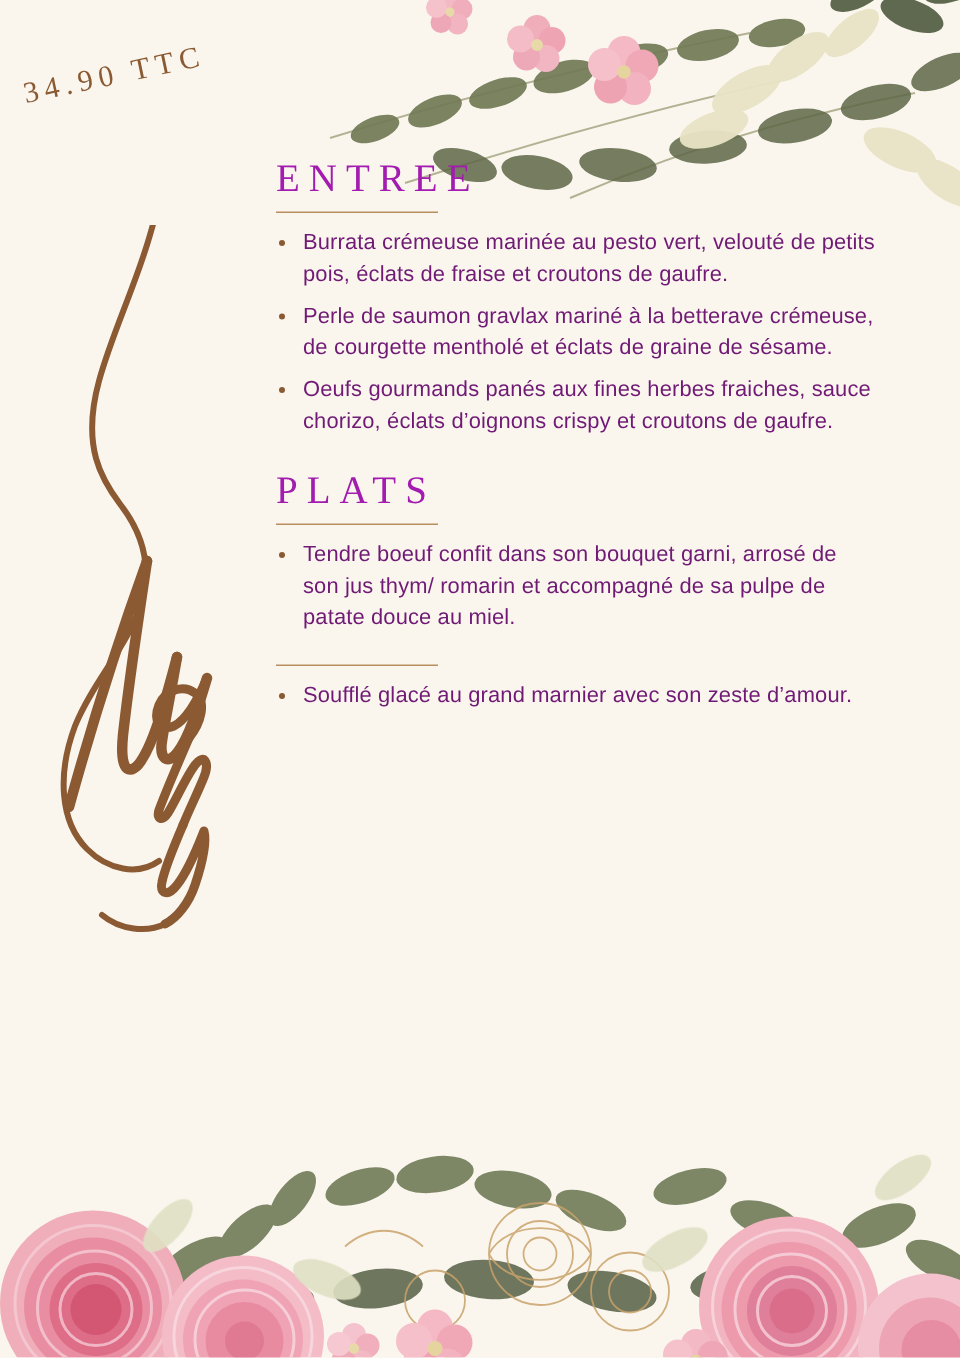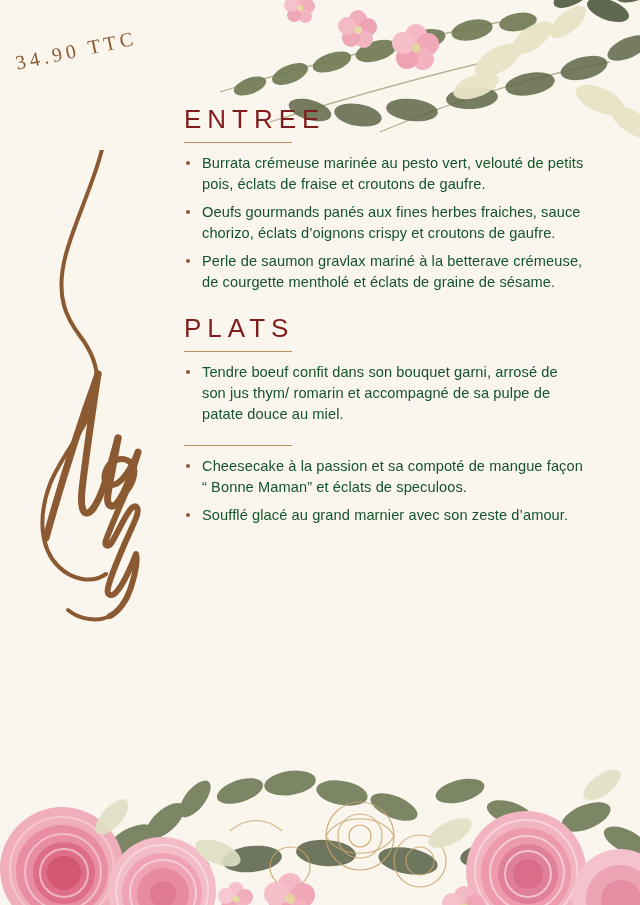--- a/index.html
+++ b/index.html
@@ -56,45 +56,45 @@
 
   
   .content {
     position: absolute;
     left: 184px;
     top: 104px;
     width: 400px;
   }
   .section { margin-bottom: 6px; }
   .section-title {
-    font-family: Liberation Sans, sans-serif;
+    font-family: Liberation Serif, serif;
     font-size: 26px;
     letter-spacing: 6px;
-    color: #7f1d1d;
+    color: #a21caf;
     margin: 0 0 7px 0;
     font-weight: normal;
   }
   .rule {
     width: 108px;
     height: 1px;
     background: #b98e5f;
     margin: 0 0 10px 0;
   }
   ul.items {
     list-style: none;
     margin: 0 0 20px 0;
     padding: 0;
   }
   ul.items li {
     position: relative;
     padding-left: 18px;
     margin-bottom: 7px;
     font-size: 14.6px;
     line-height: 1.44;
-    color: #14532d;
+    color: #701a75;
     letter-spacing: 0.1px;
   }
   ul.items li::before {
     content: "";
     position: absolute;
     left: 2px;
     top: 8px;
     width: 4px;
     height: 4px;
     border-radius: 50%;
@@ -207,37 +207,36 @@
     </svg>
   </div>
 
   <div class="content">
 
     <div class="section sec-entree">
       <h2 class="section-title">ENTREE</h2>
       <div class="rule"></div>
       <ul class="items">
         <li>Burrata crémeuse marinée au pesto vert, velouté de petits pois, éclats de fraise et croutons de gaufre.</li>
+        <li>Perle de saumon gravlax mariné à la betterave crémeuse, de courgette mentholé et éclats de graine de sésame.</li>
         <li>Oeufs gourmands panés aux fines herbes fraiches, sauce chorizo, éclats d’oignons crispy et croutons de gaufre.</li>
-        <li>Perle de saumon gravlax mariné à la betterave crémeuse, de courgette mentholé et éclats de graine de sésame.</li>
       </ul>
     </div>
 
     <div class="section sec-plats">
       <h2 class="section-title">PLATS</h2>
       <div class="rule"></div>
       <ul class="items">
         <li>Tendre boeuf confit dans son bouquet garni, arrosé de son jus thym/ romarin et accompagné de sa pulpe de patate douce au miel.</li>
       </ul>
     </div>
 
     <div class="section sec-desserts">
       <div class="rule"></div>
       <ul class="items">
-        <li>Cheesecake à la passion et sa compoté de mangue façon “ Bonne Maman” et éclats de speculoos.</li>
         <li>Soufflé glacé au grand marnier avec son zeste d’amour.</li>
       </ul>
     </div>
 
   </div>
 
   <div class="deco" id="deco-bottom">
     <svg width="660" height="190" viewBox="0 0 660 190" xmlns="http://www.w3.org/2000/svg">
 
       <g fill="#6f7a56" opacity="0.9">

